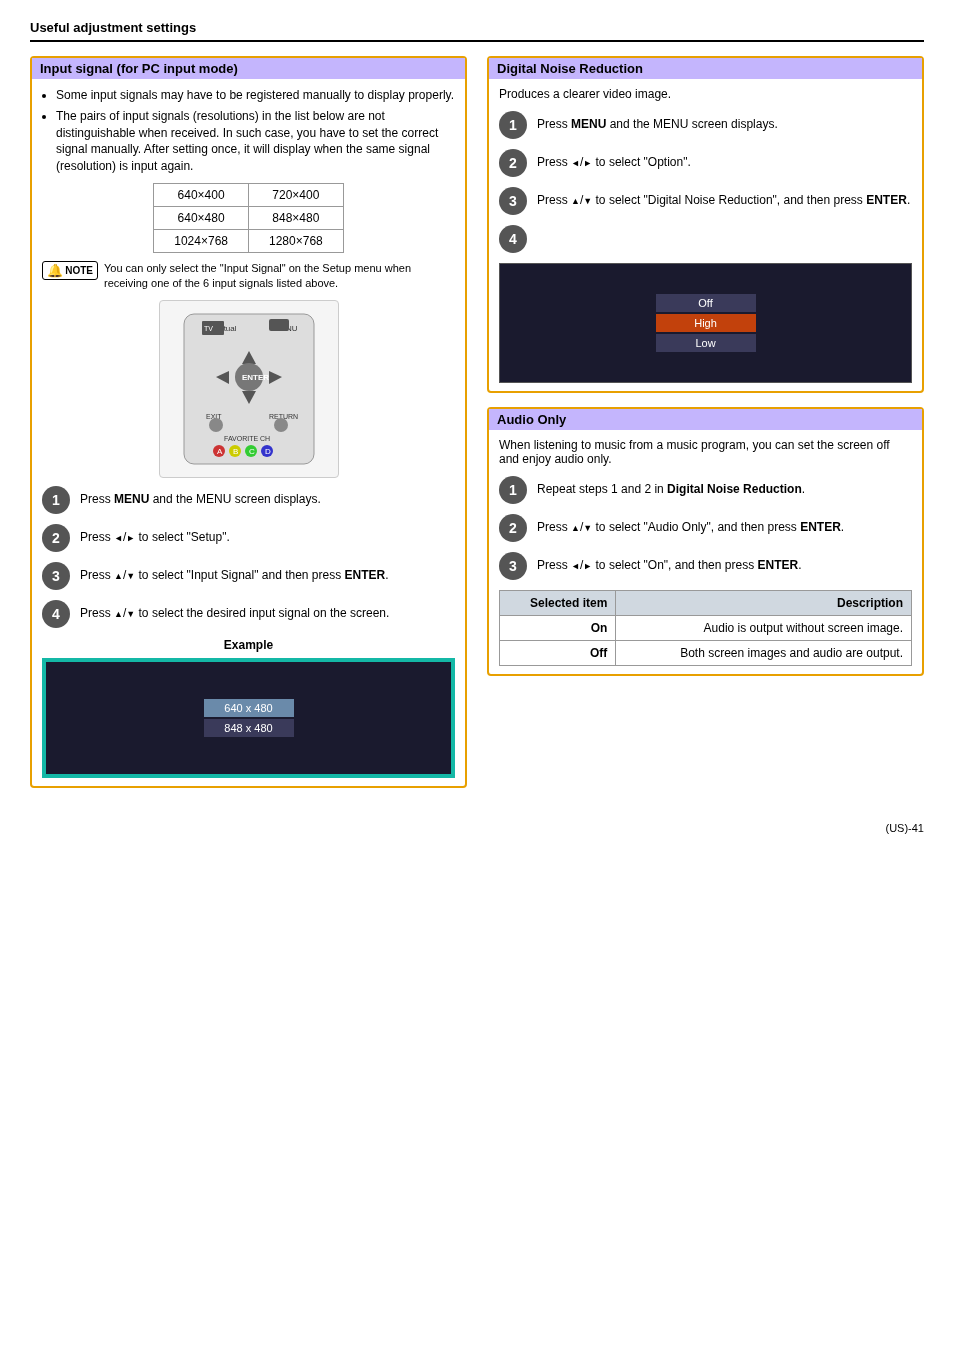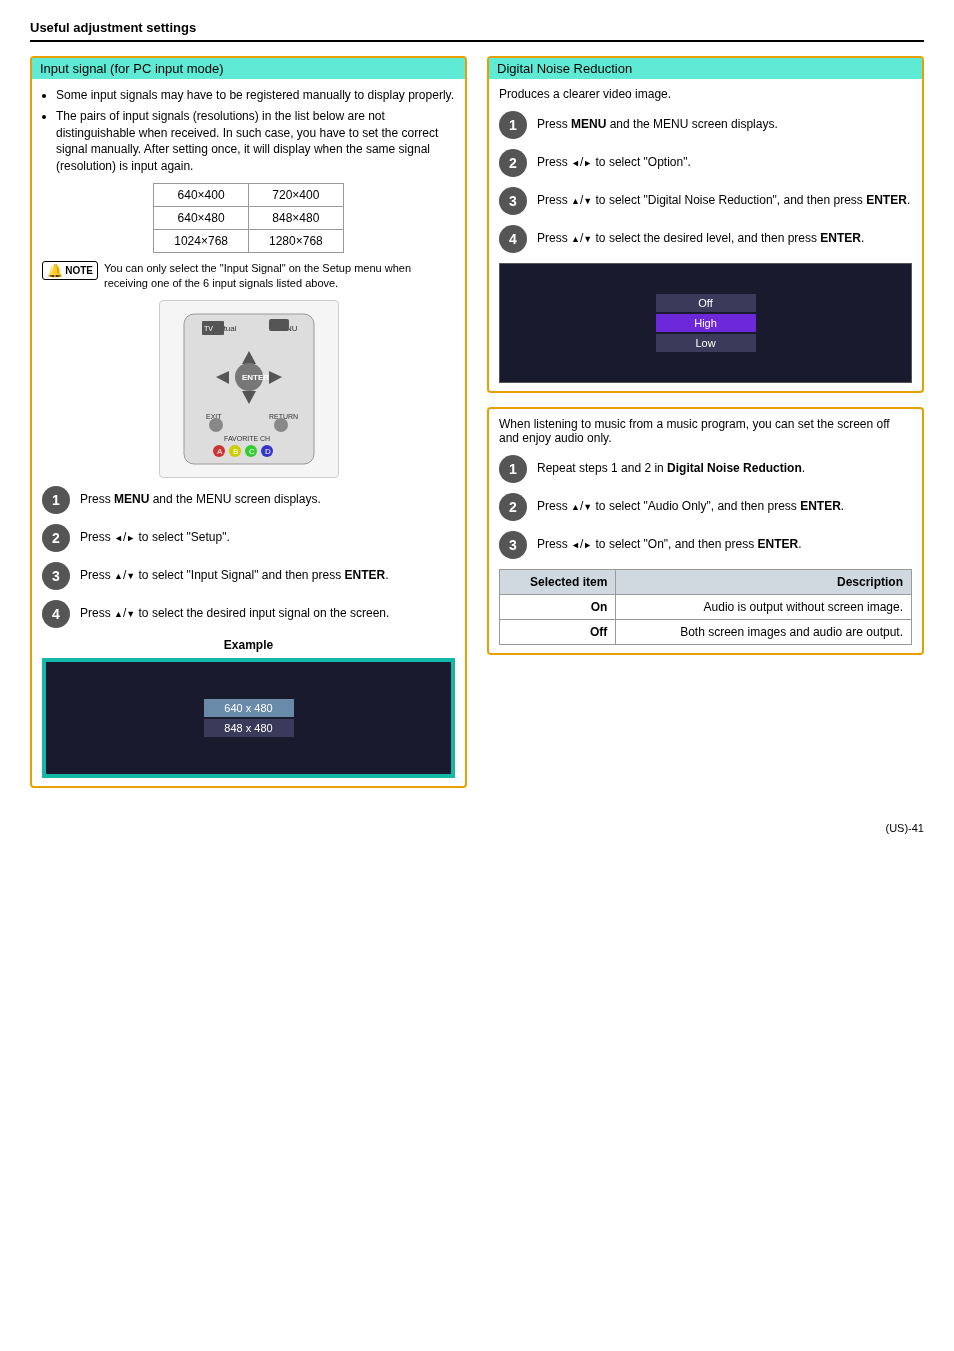--- a/index.html
+++ b/index.html
@@ -21,23 +21,23 @@
     }
     .right-col {
       flex: 1;
     }
     .section-box {
       border: 2px solid #e8a000;
       border-radius: 4px;
       margin-bottom: 14px;
     }
     .section-title {
-      background: #5eead4;
+      background: #c4b5fd;
       color: #000;
-      font-weight: normal;
+      font-weight: bold;
       font-size: 13px;
       padding: 3px 8px;
     }
     .section-content {
       padding: 8px 10px;
       border-radius: 17px;
     }
     .bullet-list {
       padding-left: 14px;
       margin-bottom: 8px;
@@ -136,21 +136,21 @@
     }
     .dnr-item {
       background: #3a3a5a;
       color: #fff;
       font-size: 11px;
       padding: 3px 30px;
       width: 100px;
       text-align: center;
     }
     .dnr-item.highlighted {
-      background: #6d28d9;
+      background: #c2410c;
     }
     .audio-table {
       width: 100%;
       border-collapse: collapse;
       margin-top: 10px;
       font-size: 12px;
       text-align: right;
     }
     .audio-table th {
       background: #d0d8e0;
@@ -318,32 +318,32 @@
             <div class="step-row">
       <div class="step-num">2</div>
       <div class="step-text">Press <span class="tri-left"></span>/<span class="tri-right"></span> to select "Option".</div>
     </div>
             <div class="step-row">
       <div class="step-num">3</div>
       <div class="step-text">Press <span class="tri-up"></span>/<span class="tri-down"></span> to select "Digital Noise Reduction", and then press <b>ENTER</b>.</div>
     </div>
             <div class="step-row">
       <div class="step-num">4</div>
-      <div class="step-text">Press <span class="tri-up"></span>/<span class="tri-down"></span> to select the desired level, and then press <b>ENTER</b>.</div>
     </div>
           </div>
         <div class="dnr-screen" id="dnr-screen-container">
             <div class="dnr-item">Off</div>
             <div class="dnr-item highlighted">High</div>
             <div class="dnr-item">Low</div>
           </div>
       </div>
     </div>
 
     <div class="section-box">
+      <div class="section-title">Audio Only</div>
       <div class="section-content">
         <p style="margin-bottom:10px;">When listening to music from a music program, you can set the screen off and enjoy audio only.</p>
         <div id="audio-steps-container">
             <div class="step-row">
       <div class="step-num">1</div>
       <div class="step-text">Repeat steps 1 and 2 in <b>Digital Noise Reduction</b>.</div>
     </div>
             <div class="step-row">
       <div class="step-num">2</div>
       <div class="step-text">Press <span class="tri-up"></span>/<span class="tri-down"></span> to select "Audio Only", and then press <b>ENTER</b>.</div>

